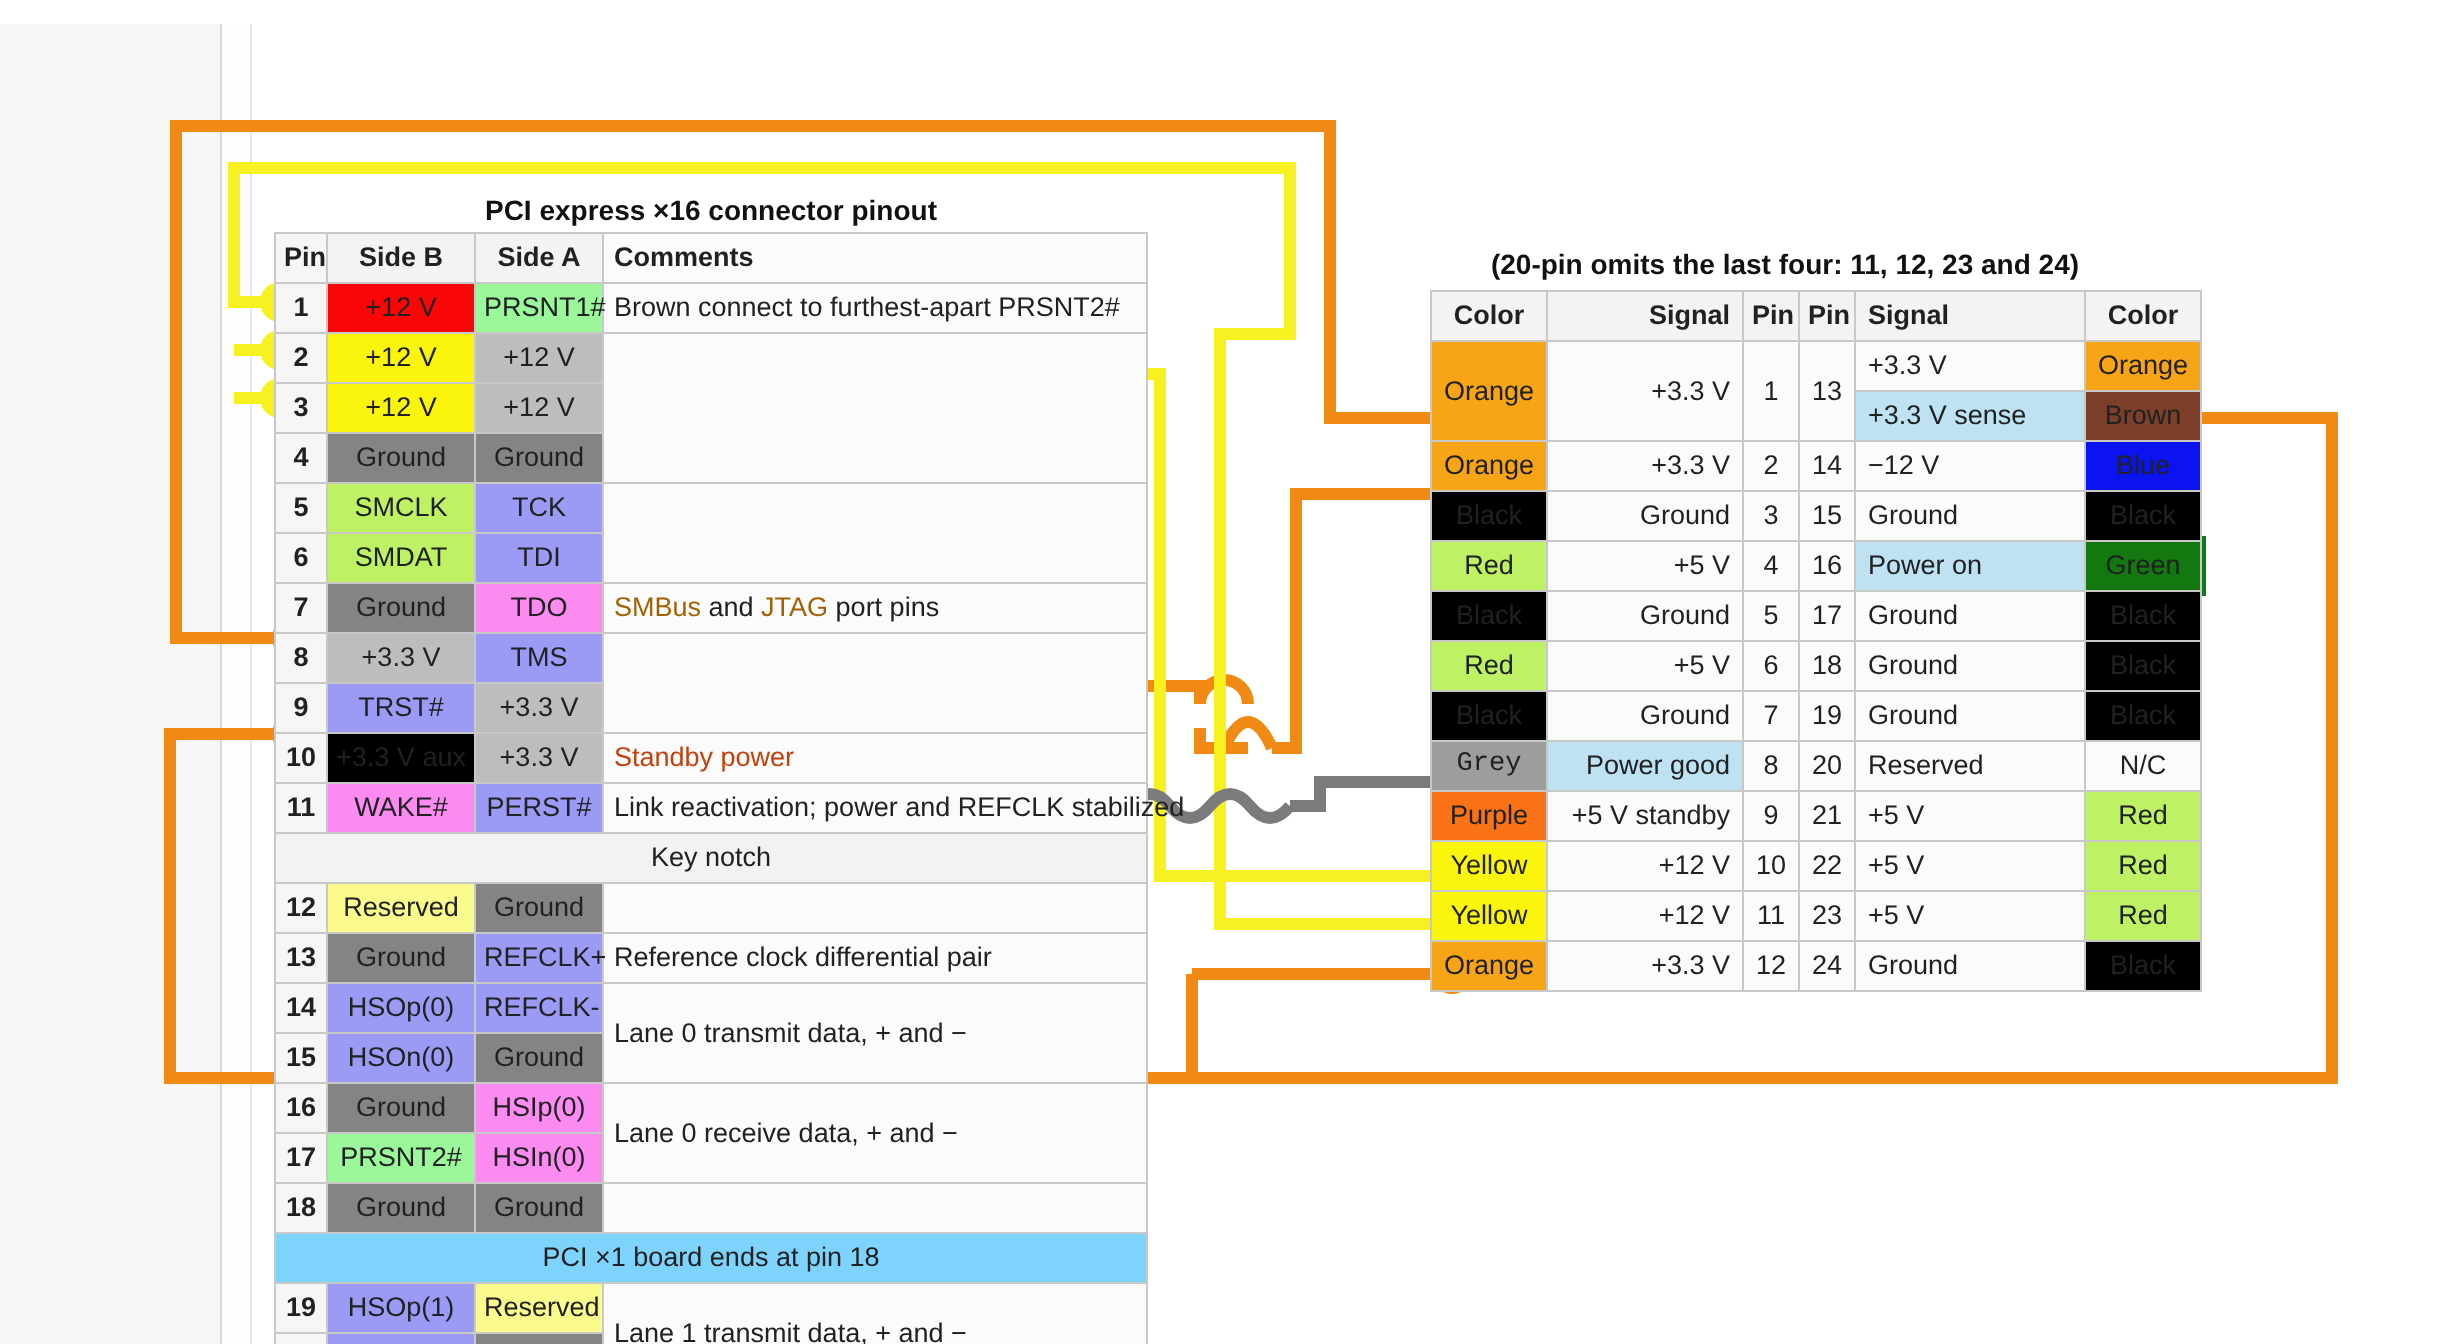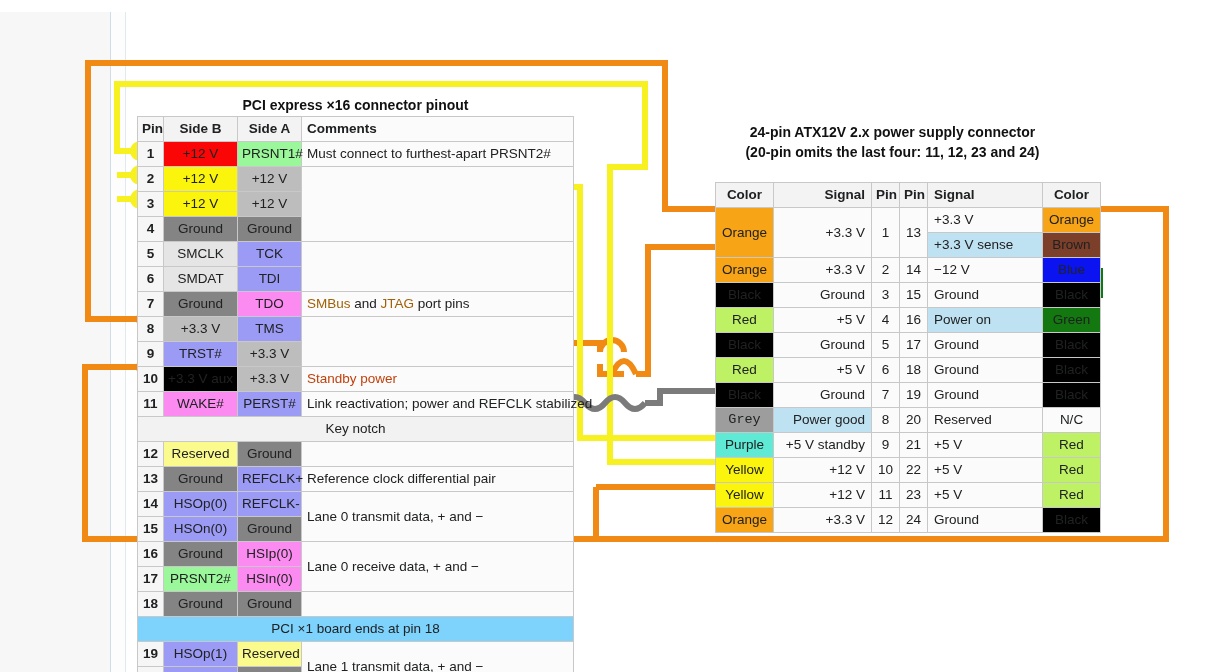--- a/index.html
+++ b/index.html
@@ -52,47 +52,47 @@
   .keynotch{
     text-align:center;font-weight:bold;background:#f2f2f2;color:#111;
   }
   .spanrow{text-align:center;background:#7dd3fc;color:#202122;}
 
   
   #atx-wrap{position:absolute;left:715px;top:110px;width:355px;}
   #atx-title{
     text-align:center;font-weight:bold;font-size:14px;color:#111;line-height:20px;
   }
-  #atx-table{width:355px;table-layout:fixed;background:#fbfbfb;margin-top:20px;}
+  #atx-table{width:355px;table-layout:fixed;background:#fbfbfb;margin-top:3px;}
   #atx-table td,#atx-table th{height:24px;line-height:24px;}
   #atx-table .k-col{width:58px;text-align:center;}
   #atx-table .k-sigL{width:98px;text-align:right;padding-right:6px;}
   #atx-table .k-pin{width:28px;text-align:center;}
   #atx-table .k-sigR{width:115px;text-align:left;padding-left:6px;}
 
   
   .c-orange{background:#f7a416;color:#3a2a00;}
   .c-brown{background:#7b3f2a;color:#ffffff;}
   .c-blue{background:#0b14f0;color:#ffffff;}
   .c-black{background:#000000;color:#ffffff;}
   .c-green{background:#12780f;color:#9fe29c;}
   .c-red{background:#bef264;color:#4a0000;}
   .c-grey{background:#9d9d9d;color:#1b1b1b;font-family:Liberation Mono, monospace;}
-  .c-purple{background:#5eead4;color:#ffffff;}
+  .c-purple{background:#f97316;color:#ffffff;}
   .c-yellow{background:#fbf50d;color:#3a3500;}
   .c-nc{background:#fbfbfb;color:#202122;}
   .c-ltblue{background:#bfe2f2;color:#202122;}
 
   
   .p-red{background:#fb0606;color:#5a0000;}
   .p-yellow{background:#fbf50d;color:#2e2a00;}
   .p-lgreen{background:#9af79a;color:#123512;}
   .p-grey{background:#848484;color:#191919;}
   .p-lgrey{background:#bdbdbd;color:#191919;}
-  .p-orange{background:#e5e5e5;color:#3a2400;}
+  .p-orange{background:#bef264;color:#3a2400;}
   .p-periw{background:#9b9bf5;color:#10104a;}
   .p-pink{background:#fb8bf0;color:#3c0a34;}
   .p-black{background:#000000;color:#ffffff;}
   .p-lyellow{background:#fbfb8d;color:#2e2a00;}
 
   .lnk{color:#c2410c;}
   .bluetxt{color:#a16207;}
 
   
   #wires{position:absolute;left:0;top:0;width:1222px;height:672px;pointer-events:none;}
@@ -185,21 +185,21 @@
           <th class="c-b">Side B</th>
           <th class="c-a">Side A</th>
           <th class="c-cm">Comments</th>
         </tr>
       </thead>
       <tbody id="pci-body-1">
           <tr>
             <td class="c-pin">1</td>
             <td class="c-b p-red">+12 V</td>
             <td class="c-a p-lgreen">PRSNT1#</td>
-            <td class="c-cm" rowspan="1">Must connect to furthest-apart PRSNT2#</td>
+            <td class="c-cm" rowspan="1">Brown connect to furthest-apart PRSNT2#</td>
           </tr>
           <tr>
             <td class="c-pin">2</td>
             <td class="c-b p-yellow">+12 V</td>
             <td class="c-a p-lgrey">+12 V</td>
             <td class="c-cm" rowspan="3"></td>
           </tr>
           <tr>
             <td class="c-pin">3</td>
             <td class="c-b p-yellow">+12 V</td>
@@ -314,21 +314,20 @@
             <td class="c-pin">20</td>
             <td class="c-b p-periw">HSOn(1)</td>
             <td class="c-a p-grey">Ground</td>
           </tr>
         </tbody>
     </table>
   </div>
 
   <div id="atx-wrap">
     <div id="atx-title">
-      <div>24-pin ATX12V 2.x power supply connector</div>
       <div>(20-pin omits the last four: 11, 12, 23 and 24)</div>
     </div>
     <table id="atx-table" class="tbl">
       <thead>
         <tr>
           <th class="k-col">Color</th>
           <th class="k-sigL">Signal</th>
           <th class="k-pin">Pin</th>
           <th class="k-pin">Pin</th>
           <th class="k-sigR">Signal</th>

